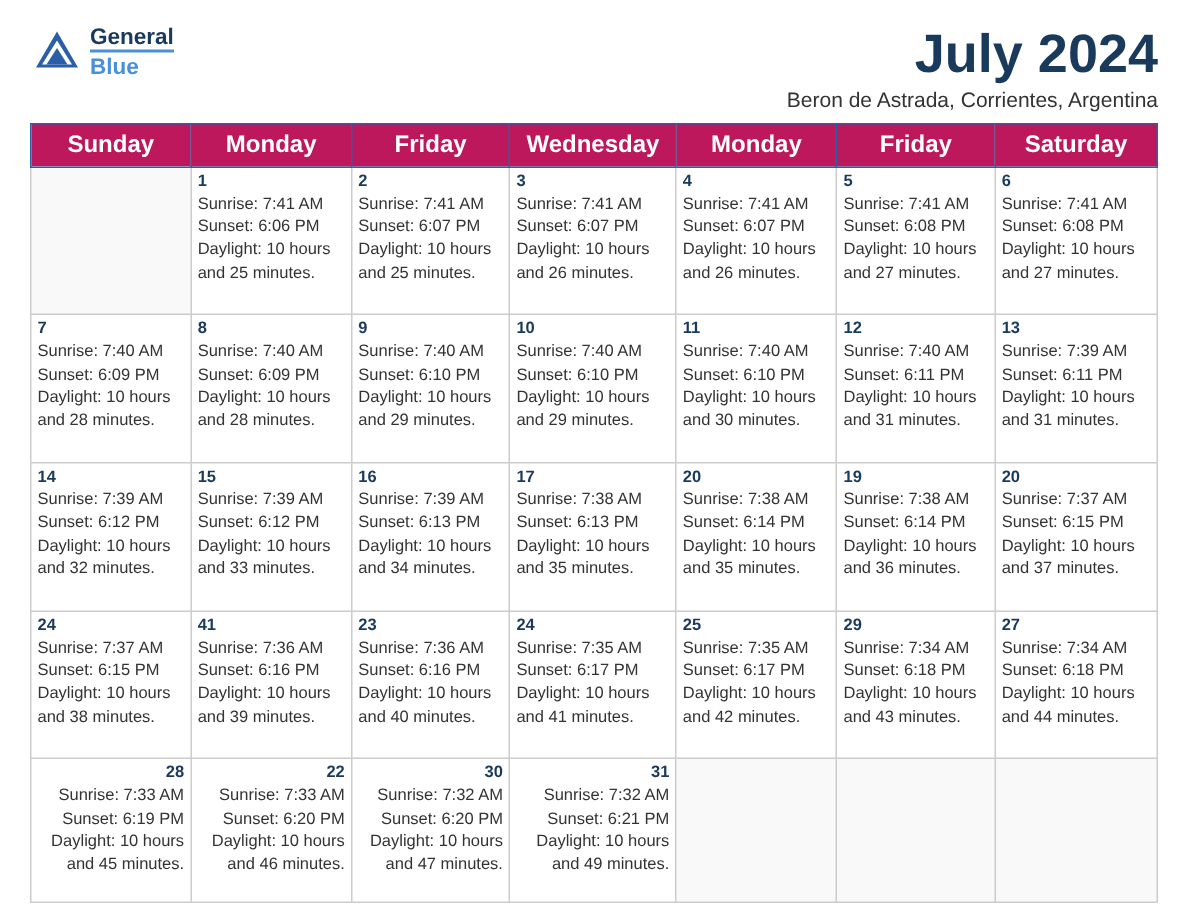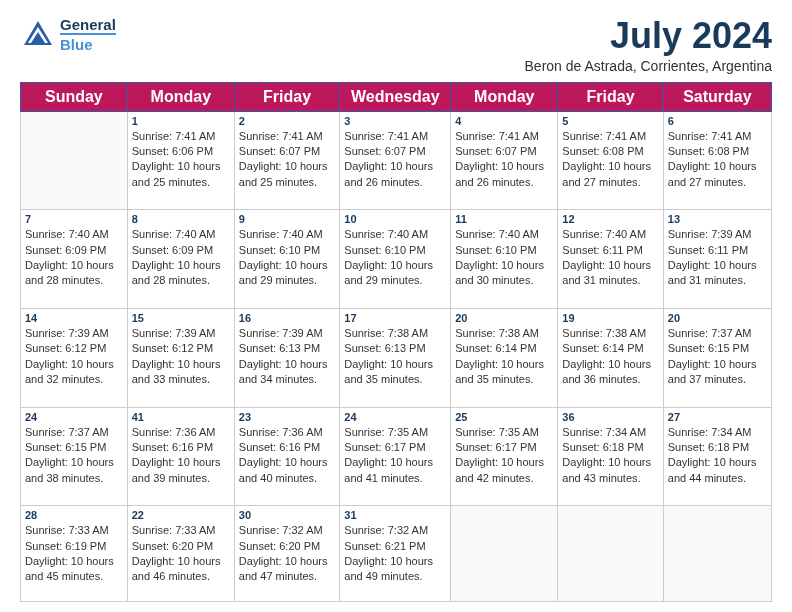--- a/index.html
+++ b/index.html
@@ -75,20 +75,21 @@
     .day-info {
       font-size: 11px;
       line-height: 1.4;
       color: #333;
     }
     .empty-cell {
       background: #f9f9f9;
     }
     tr:last-child td {
       height: 75px;
+      text-align: right;
     }
   </style>
 </head>
 <body>
 
 <div class="page">
   <div class="header">
     <div class="logo">
       <div style="display:flex;align-items:center;gap:4px;">
         <svg width="36" height="36" viewBox="0 0 36 36">
@@ -323,21 +324,21 @@
           </td>
           <td>
             <span class="day-number">25</span>
           <div class="day-info">
             Sunrise: 7:35 AM<br>
             Sunset: 6:17 PM<br>
             Daylight: 10 hours and 42 minutes.
           </div>
           </td>
           <td>
-            <span class="day-number">36</span>
+            <span class="day-number">29</span>
           <div class="day-info">
             Sunrise: 7:34 AM<br>
             Sunset: 6:18 PM<br>
             Daylight: 10 hours and 43 minutes.
           </div>
           </td>
           <td>
             <span class="day-number">27</span>
           <div class="day-info">
             Sunrise: 7:34 AM<br>

